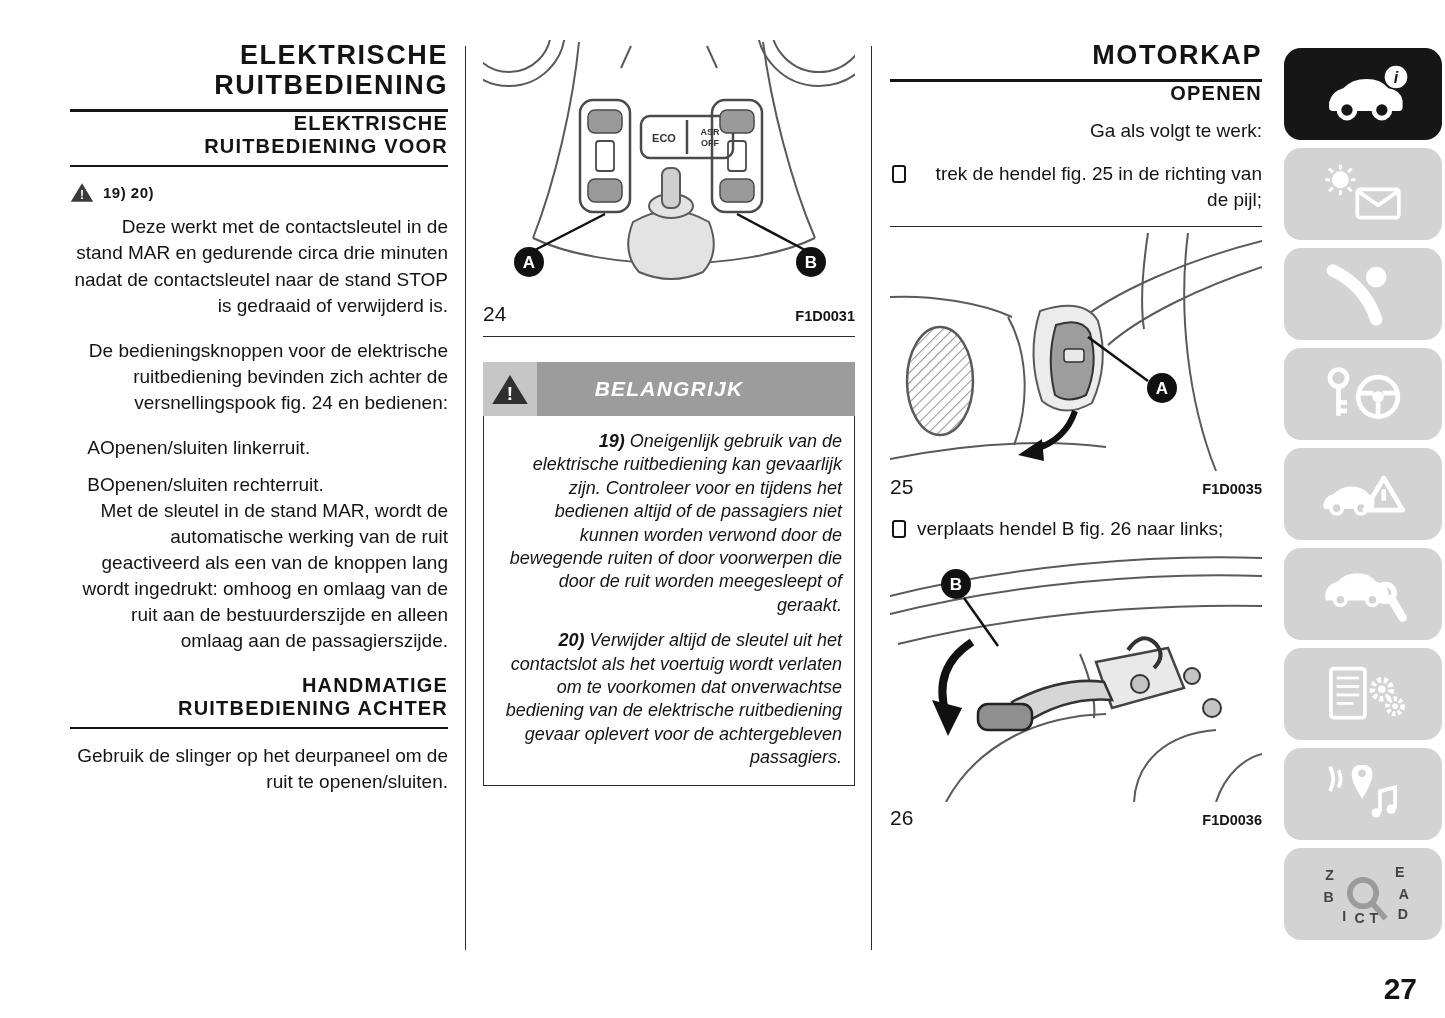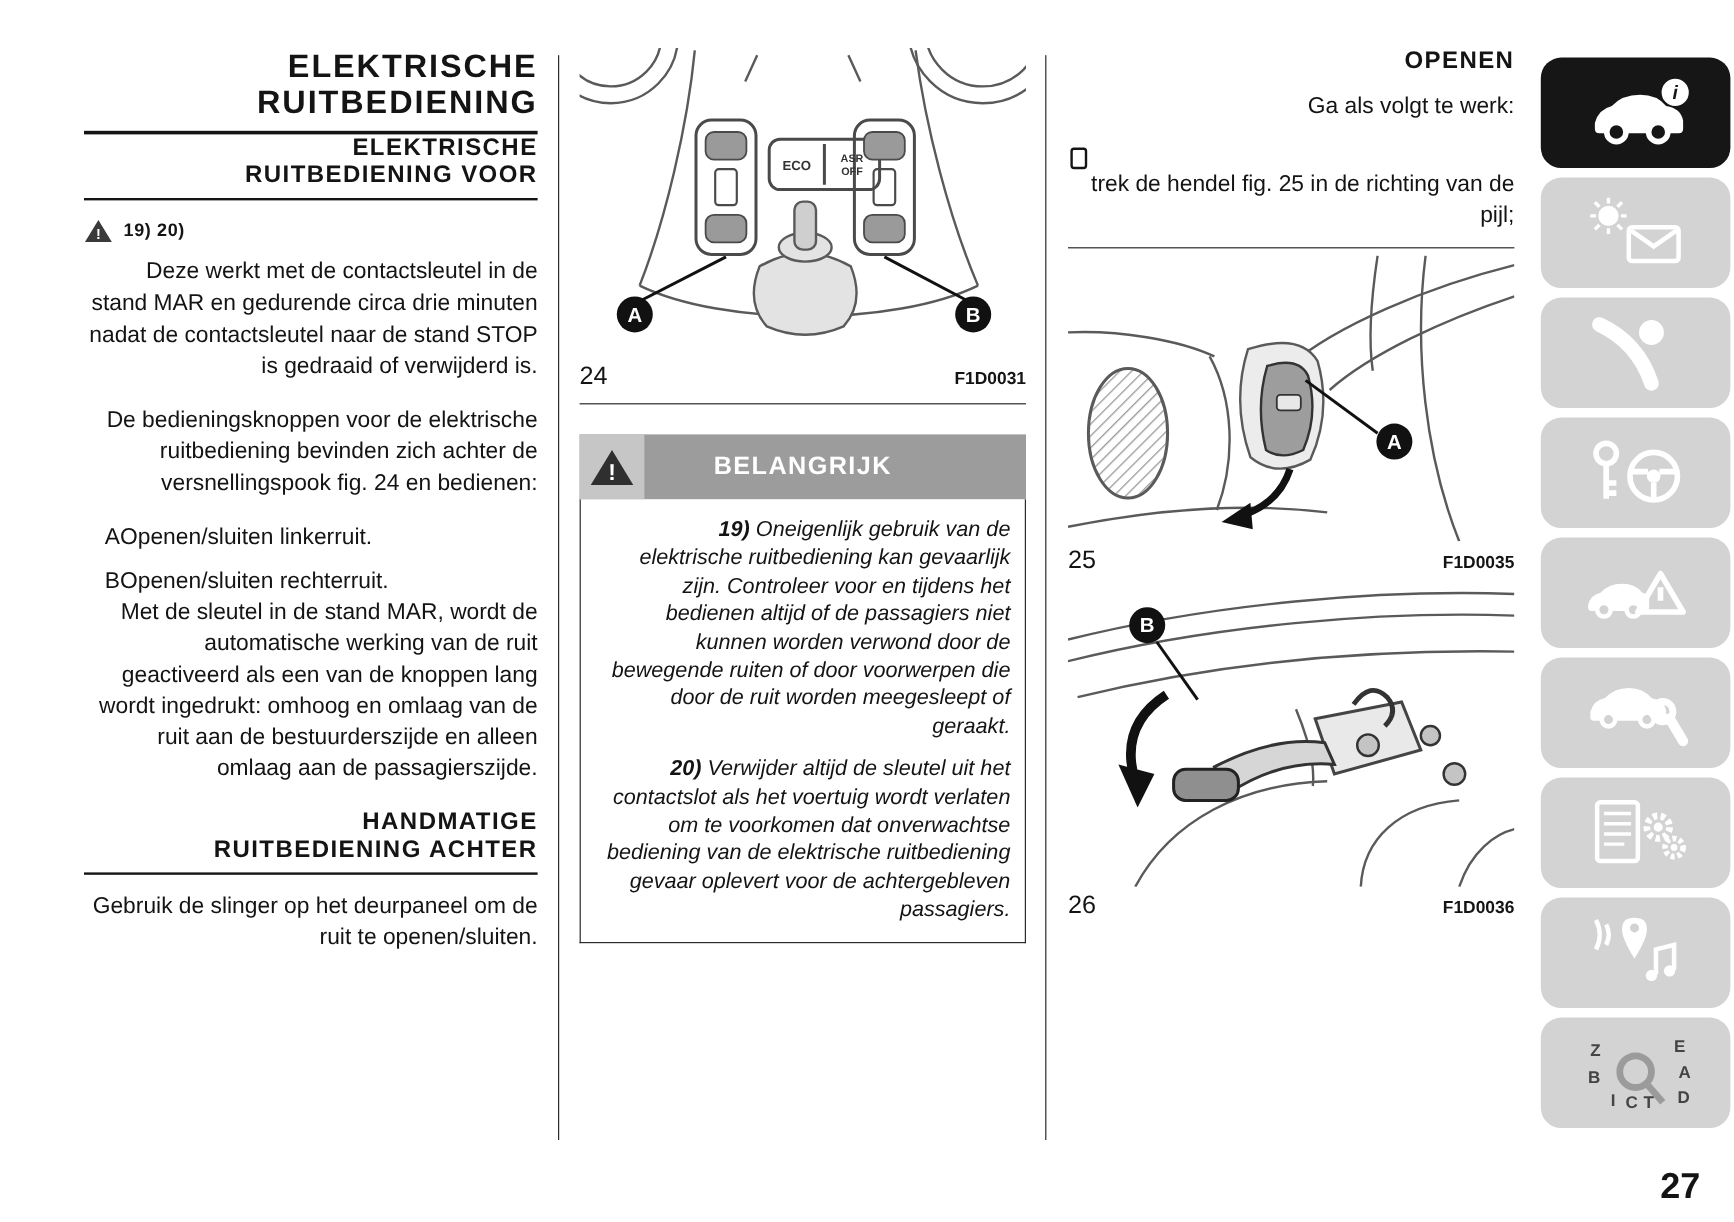--- a/index.html
+++ b/index.html
@@ -32,31 +32,31 @@
 
   figure{margin:0;}
   .fig-svg{display:block;margin-top:6px;}
   .fig-caption{display:flex;justify-content:space-between;align-items:baseline;margin-top:4px;}
   .fig-num{font-size:21px;}
   .fig-code{font-size:14.5px;font-weight:bold;}
 
   .mid-rule{border-top:1px solid #2b2b2b;margin-top:10px;}
   .banner{margin-top:25px;height:54px;background:#9c9c9c;position:relative;}
   .banner-title{position:absolute;inset:0;display:flex;align-items:center;justify-content:center;
-      color:#fff;font-weight:bold;font-size:21px;letter-spacing:1.2px;}
+      color:#fff;font-weight:bold;font-style:italic;font-size:21px;letter-spacing:1.2px;}
   .banner-warnbox{position:absolute;left:0;top:0;width:54px;height:54px;background:#c6c6c6;
       display:flex;align-items:center;justify-content:center;}
   .notes-box{border:1px solid #2b2b2b;border-top:none;padding:14px 12px 16px;
       font-style:italic;font-size:18px;line-height:1.3;}
   .note{margin:0;}
   .note + .note{margin-top:12px;}
   .note-ref{font-weight:bold;margin-left:47px;}
 
   .r-intro{font-size:19px;margin-top:15px;}
-  .step{display:flex;margin-top:17px;font-size:19px;line-height:1.37;flex-direction:column;}
+  .step{display:flex;margin-top:17px;font-size:19px;line-height:1.37;}
   .checkbox{flex:0 0 auto;width:10px;height:14px;border:2.5px solid #141414;border-radius:3px;
       margin:4px 11px 0 2px;}
   .r-rule{border-top:1px solid #2b2b2b;margin-top:13px;}
 
   .sidebar{position:absolute;left:1284px;top:48px;width:158px;}
   .tile{width:158px;height:92px;background:#d3d3d3;border-radius:17px;margin-bottom:8px;
       display:flex;align-items:center;justify-content:center;cursor:pointer;}
   .tile.active{background:#161616;}
 
   .page-num{position:absolute;right:28px;bottom:12px;font-size:30px;font-weight:bold;margin-top:38px;}
@@ -181,20 +181,23 @@
     <p class="note">
       <span class="note-ref">20)</span>
       <span>Verwijder altijd de sleutel uit het contactslot als het voertuig wordt verlaten om te voorkomen dat onverwachtse bediening van de elektrische ruitbediening gevaar oplevert voor de achtergebleven passagiers.</span>
     </p>
   </div>
 </div>
 
 <div class="vdiv vdiv-2"></div>
 
 <div class="col col-right">
+  <div class="h1">
+    <span class="line">MOTORKAP</span>
+  </div>
   <div class="h2 no-rule">
     <span class="line">OPENEN</span>
   </div>
 
   <p class="r-intro">Ga als volgt te werk:</p>
 
   <div class="step">
     <span class="checkbox"></span>
     <span>trek de hendel fig. 25 in de richting van de pijl;</span>
   </div>
@@ -228,20 +231,24 @@
         <circle cx="272" cy="155" r="15" fill="#111"></circle>
         <text x="272" y="161" text-anchor="middle" font-size="17" font-weight="bold" fill="#fff">A</text>
       </g>
     </svg>
     <figcaption class="fig-caption">
       <span class="fig-num">25</span>
       <span class="fig-code">F1D0035</span>
     </figcaption>
   </figure>
 
+  <div class="step">
+    <span class="checkbox"></span>
+    <span>verplaats hendel B fig. 26 naar links;</span>
+  </div>
 
   <figure style="margin-top:8px;">
     <svg class="fig-svg" width="372" height="252" viewBox="0 0 372 252">
       <g fill="none" stroke="#5a5a5a" stroke-width="2">
         <path d="M0 46 C 120 16 260 4 372 8"></path>
         <path d="M0 64 C 120 34 260 22 372 26"></path>
         <path d="M8 94 C 130 64 252 54 372 56"></path>
         <path d="M56 252 C 86 196 146 166 216 164"></path>
         <path d="M244 252 C 246 212 276 184 326 180"></path>
         <path d="M326 252 C 336 222 356 208 372 204"></path>

